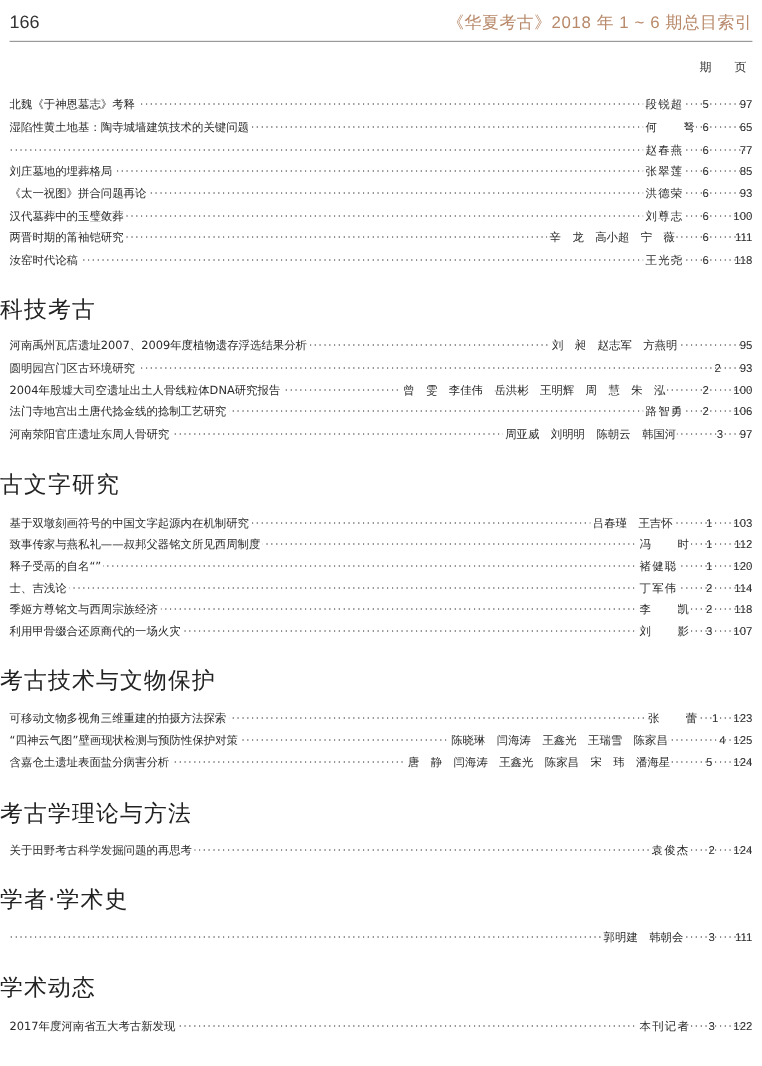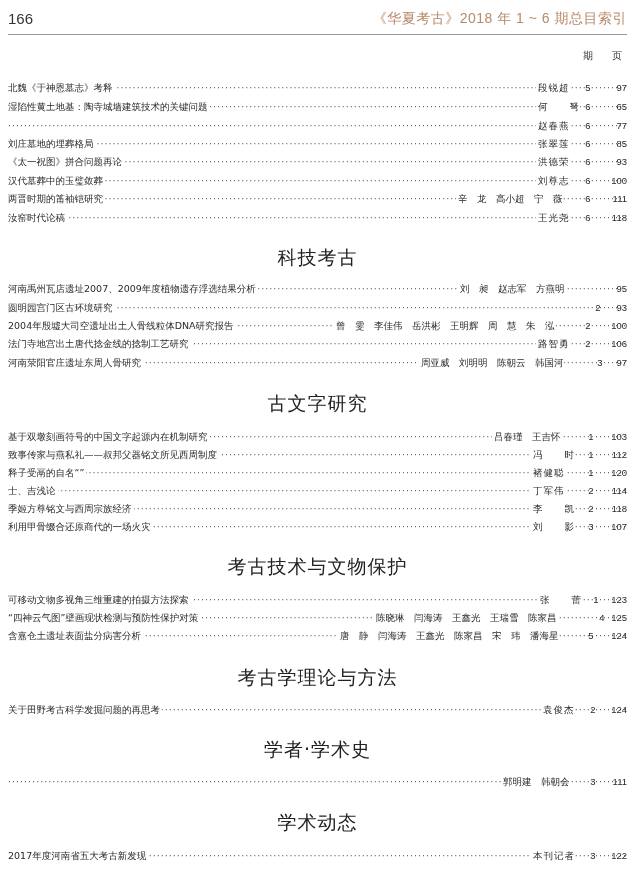--- a/index.html
+++ b/index.html
@@ -4,21 +4,21 @@
 <style>
   html, body { margin: 0; padding: 0; background: #ffffff; }
   body { width: 635px; height: 888px; position: relative; overflow: hidden;
          font-family: "DejaVu Sans", "Liberation Sans", sans-serif; color: #2a2a2a; }
   .page-num { position: absolute; left: 8px; top: 10px; font-size: 15px; color: #333;
               font-family: "Liberation Sans", sans-serif; }
   .running-title { position: absolute; right: 8px; top: 10px; font-size: 14px; color: #b8896a;
                    letter-spacing: 0.5px; font-family: "Liberation Sans", "DejaVu Sans", sans-serif; text-align: right; }
   .rule { position: absolute; left: 8px; right: 8px; top: 34px; height: 1px; background: #9a9a9a; }
   .colhead { position: absolute; top: 49px; font-size: 10px; color: #333; }
-  .section-title { position: absolute; left: 0; width: 635px; text-align: center; font-size: 19px;
+  .section-title { position: absolute; left: 0; width: 635px; text-align: left; font-size: 19px;
                    color: #222; letter-spacing: 1px; }
   .row { position: absolute; left: 8px; width: 619px; height: 14px; font-size: 9.5px; line-height: 14px; }
   .row .title { position: absolute; left: 0; top: 0; white-space: nowrap; background: #fff; padding-right: 2px; z-index: 2; }
   .row .dots { position: absolute; left: 0; right: 0; top: 0; overflow: hidden; white-space: nowrap;
                color: #666; letter-spacing: 1px; z-index: 1; }
   .row .authors { position: absolute; top: 0; white-space: nowrap; background: #fff; padding-left: 2px; z-index: 2; word-spacing: 8px; }
   .row .issue { position: absolute; top: 0; width: 12px; text-align: center; z-index: 3; font-family: "Liberation Sans", sans-serif; }
   .row .pagen { position: absolute; top: 0; right: 0; width: 24px; text-align: right; z-index: 3; font-family: "Liberation Sans", sans-serif; }
   .row .author-single { position: absolute; top: 0; white-space: nowrap; background: #fff; padding-left: 2px; z-index: 2; letter-spacing: 1px; }
 </style>

